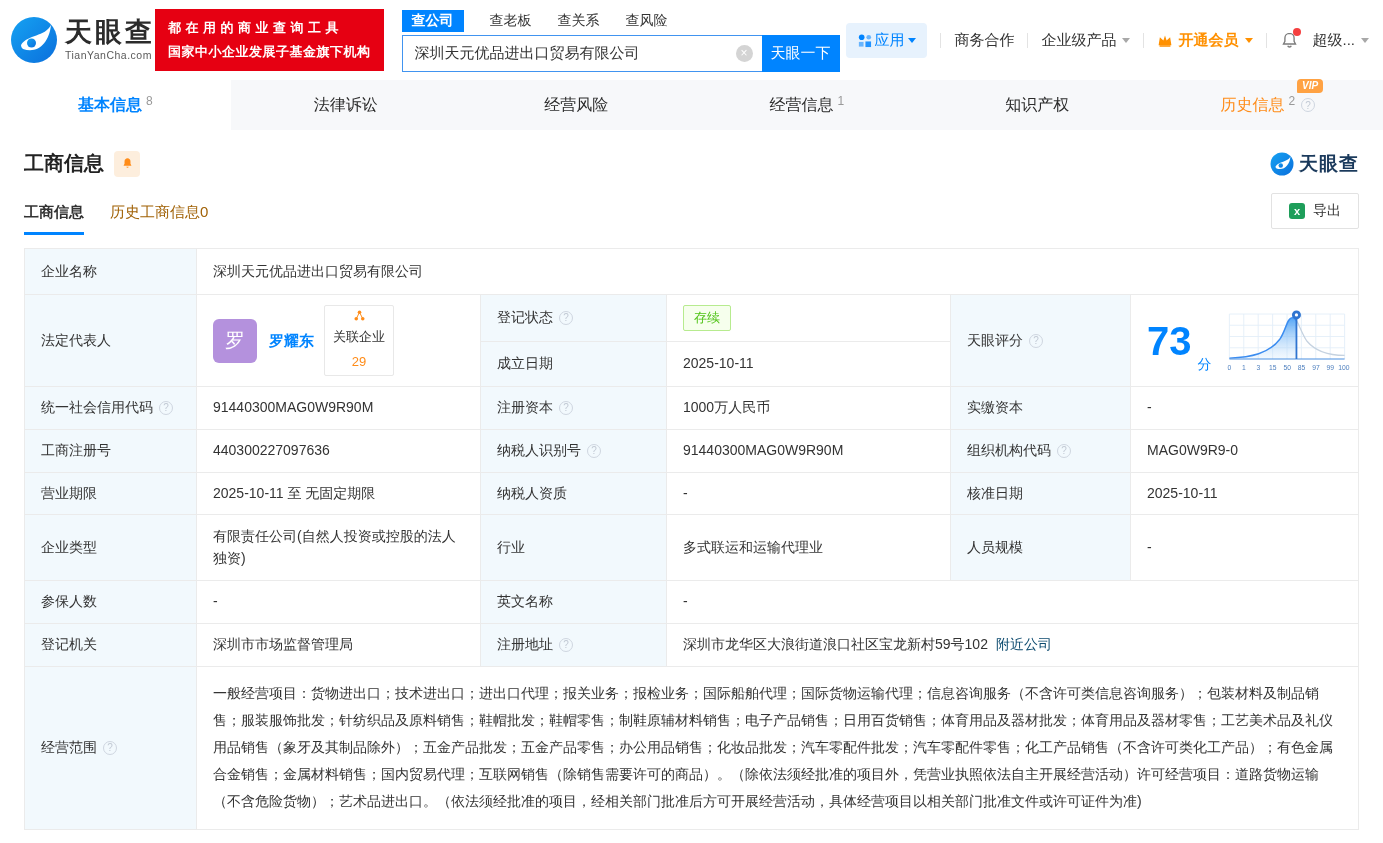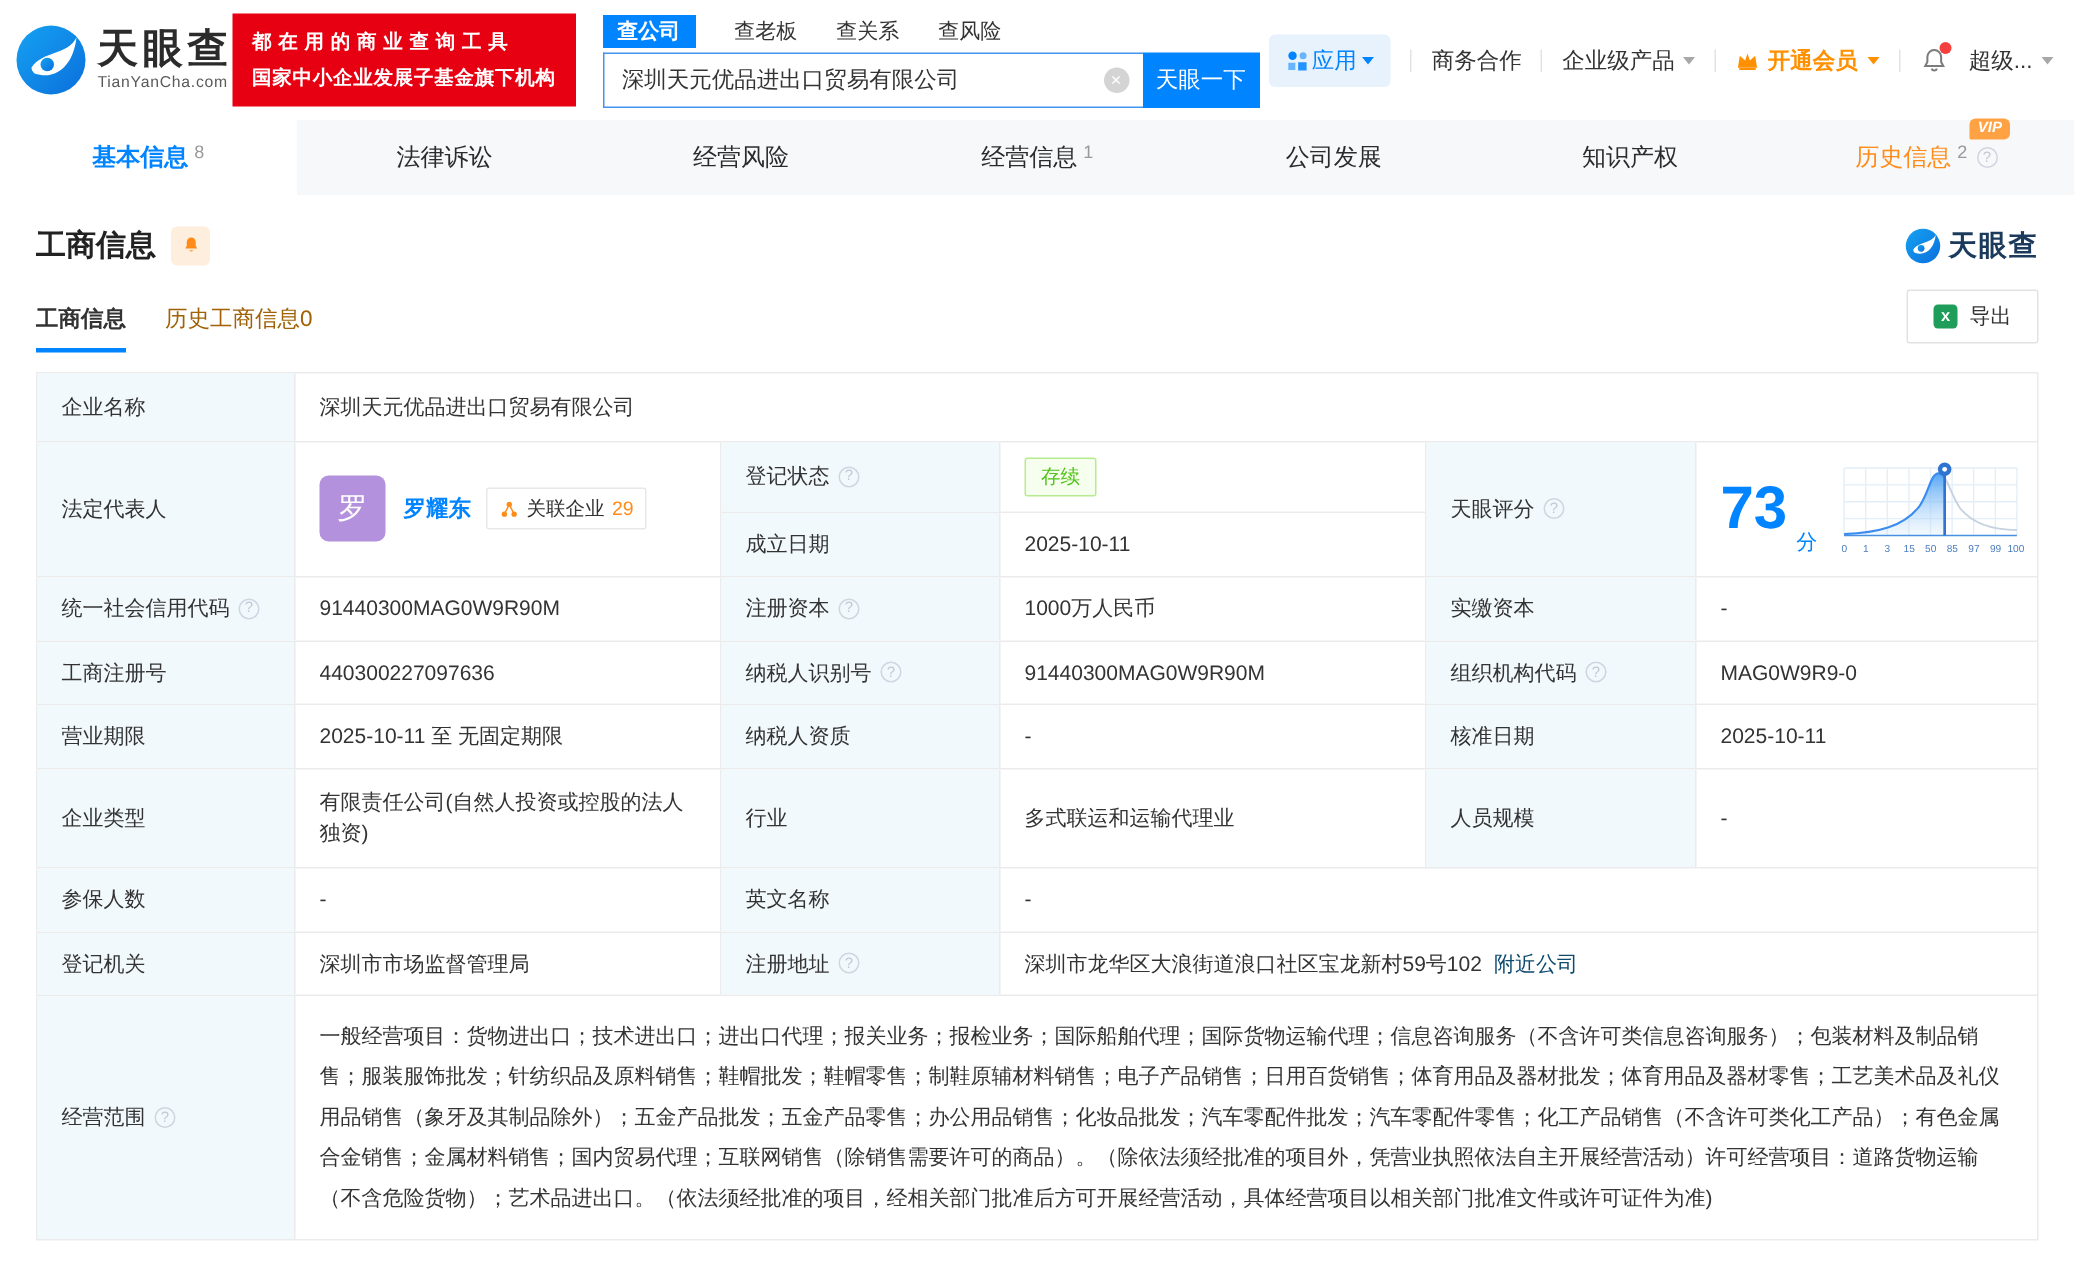--- a/index.html
+++ b/index.html
@@ -81,21 +81,21 @@
   .r9 { min-height: 162px; }
   .mid2 { width: 470px; flex: none; display: flex; flex-direction: column; border-right: 1px solid #ebebeb; }
   .midrow { flex: 1; display: flex; }
   .midrow:first-child { border-bottom: 1px solid #ebebeb; }
   .midrow .cell { border-right: 1px solid #ebebeb; }
   .midrow .cell:last-child { border-right: none; text-align: right; }
   .mw1 { width: 186px; flex: none; }
   .mw2 { flex: 1; }
   .avatar { width: 44px; height: 44px; border-radius: 6px; background: #b491dd; color: #fff; font-size: 20px; display: flex; align-items: center; justify-content: center; flex: none; }
   .rep-name { color: #0084ff; font-size: 15px; margin-left: 12px; cursor: pointer; text-decoration: none; font-weight: bold; }
-  .rel-badge { margin-left: 10px; border: 1px solid #e8e8e8; border-radius: 2px; padding: 3px 8px; display: inline-flex; align-items: center; gap: 5px; font-size: 13px; cursor: pointer; background: #fff; }
+  .rel-badge { margin-left: 10px; border: 1px solid #e8e8e8; border-radius: 2px; padding: 3px 8px; display: inline-flex; align-items: center; gap: 5px; font-size: 13px; cursor: pointer; background: #fff; flex-direction: column; }
   .rel-count { color: #ff8c19; }
   .status-badge { border: 1px solid #b7eb8f; background: #f6ffed; color: #52c41a; font-size: 13px; padding: 2px 10px; border-radius: 2px; }
   .score-cell { display: flex; align-items: center; gap: 6px; padding: 6px 10px 6px 16px; }
   .score-num { font-size: 40px; font-weight: bold; color: #0084ff; line-height: 1; }
   .score-unit { font-size: 14px; color: #0084ff; align-self: flex-end; margin-bottom: 5px; }
   .blue-link { color: #0c4a6e; cursor: pointer; margin-left: 8px; white-space: nowrap; }
   .scope-val { align-items: flex-start; line-height: 27px; padding-top: 13px; padding-bottom: 13px; }
   .tick { fill: #4d7fbe; font-size: 7.5px; font-family: "Liberation Sans", sans-serif; }
 </style>
 </head>
@@ -200,25 +200,20 @@
       </span>
   </div>
   <div class="ptab">
     <span class="ptab-inner">
       <span>经营信息</span>
       <span class="ptab-count">1</span>
     </span>
   </div>
   <div class="ptab">
     <span class="ptab-inner">
-        <span>公司发展</span>
-      </span>
-  </div>
-  <div class="ptab">
-    <span class="ptab-inner">
         <span>知识产权</span>
       </span>
   </div>
   <div class="ptab vip-tab">
     <span class="ptab-inner">
       <span class="vip-badge">VIP</span>
       <span>历史信息</span>
       <span class="ptab-count">2</span>
       <span class="help">?</span>
     </span>

